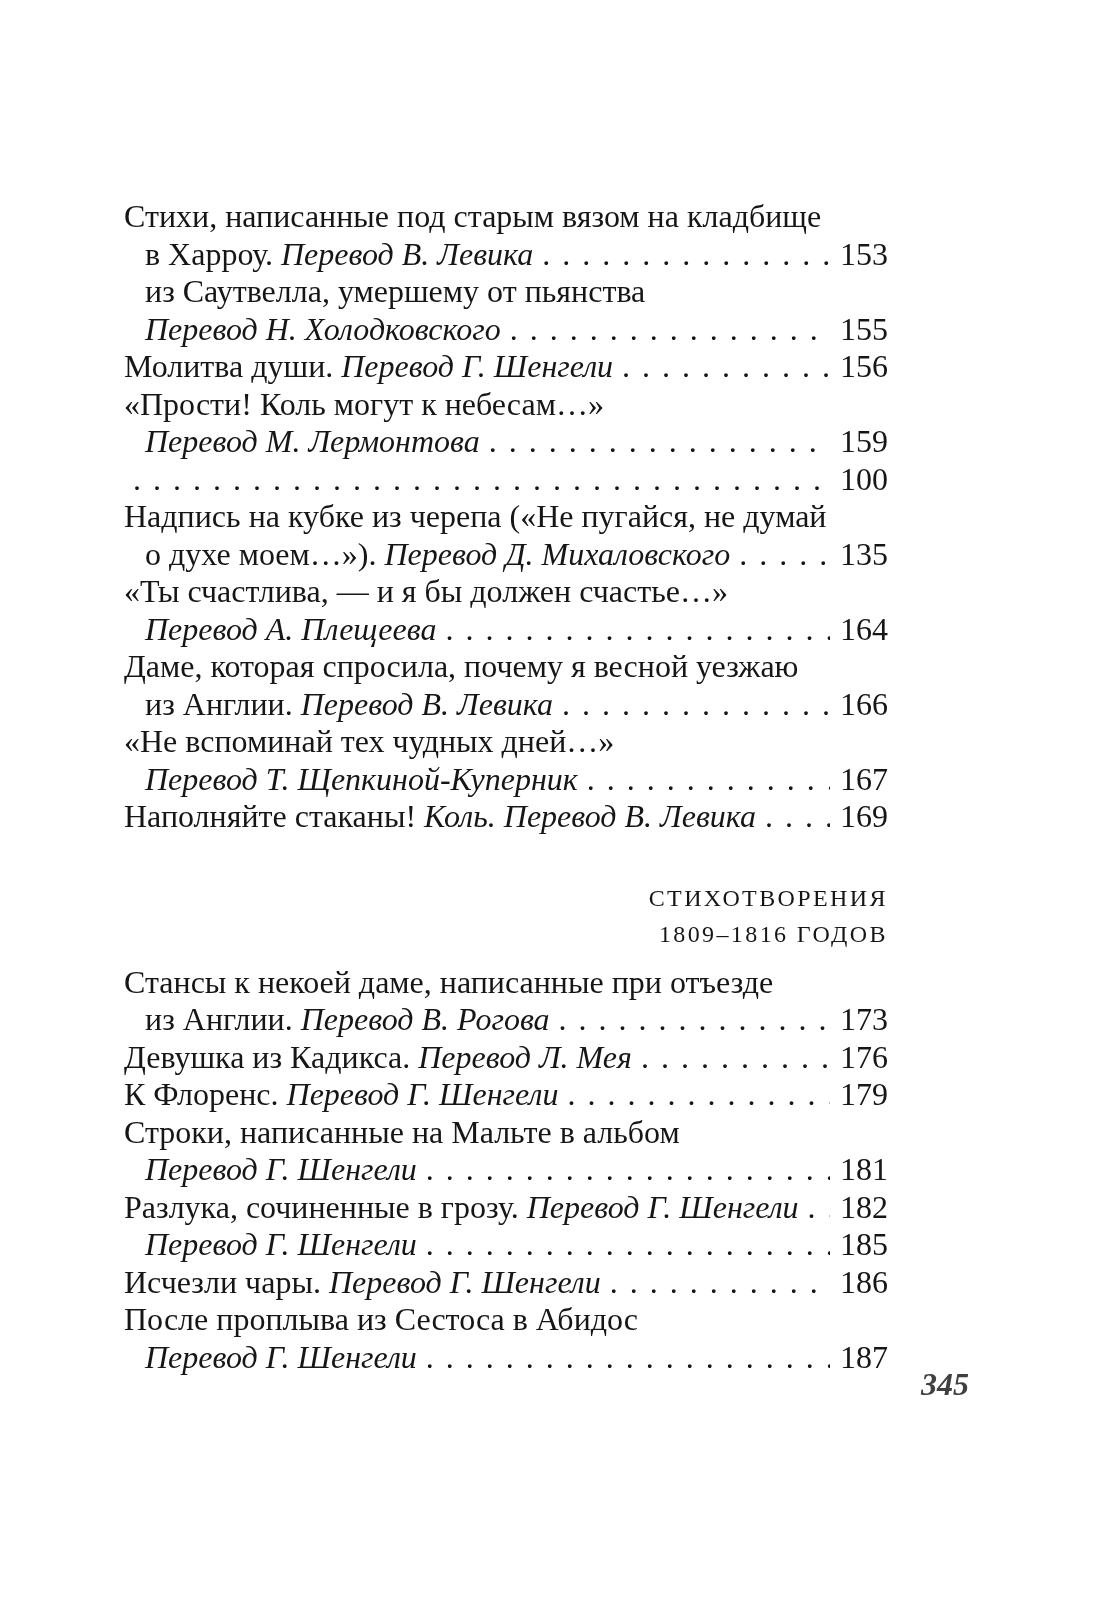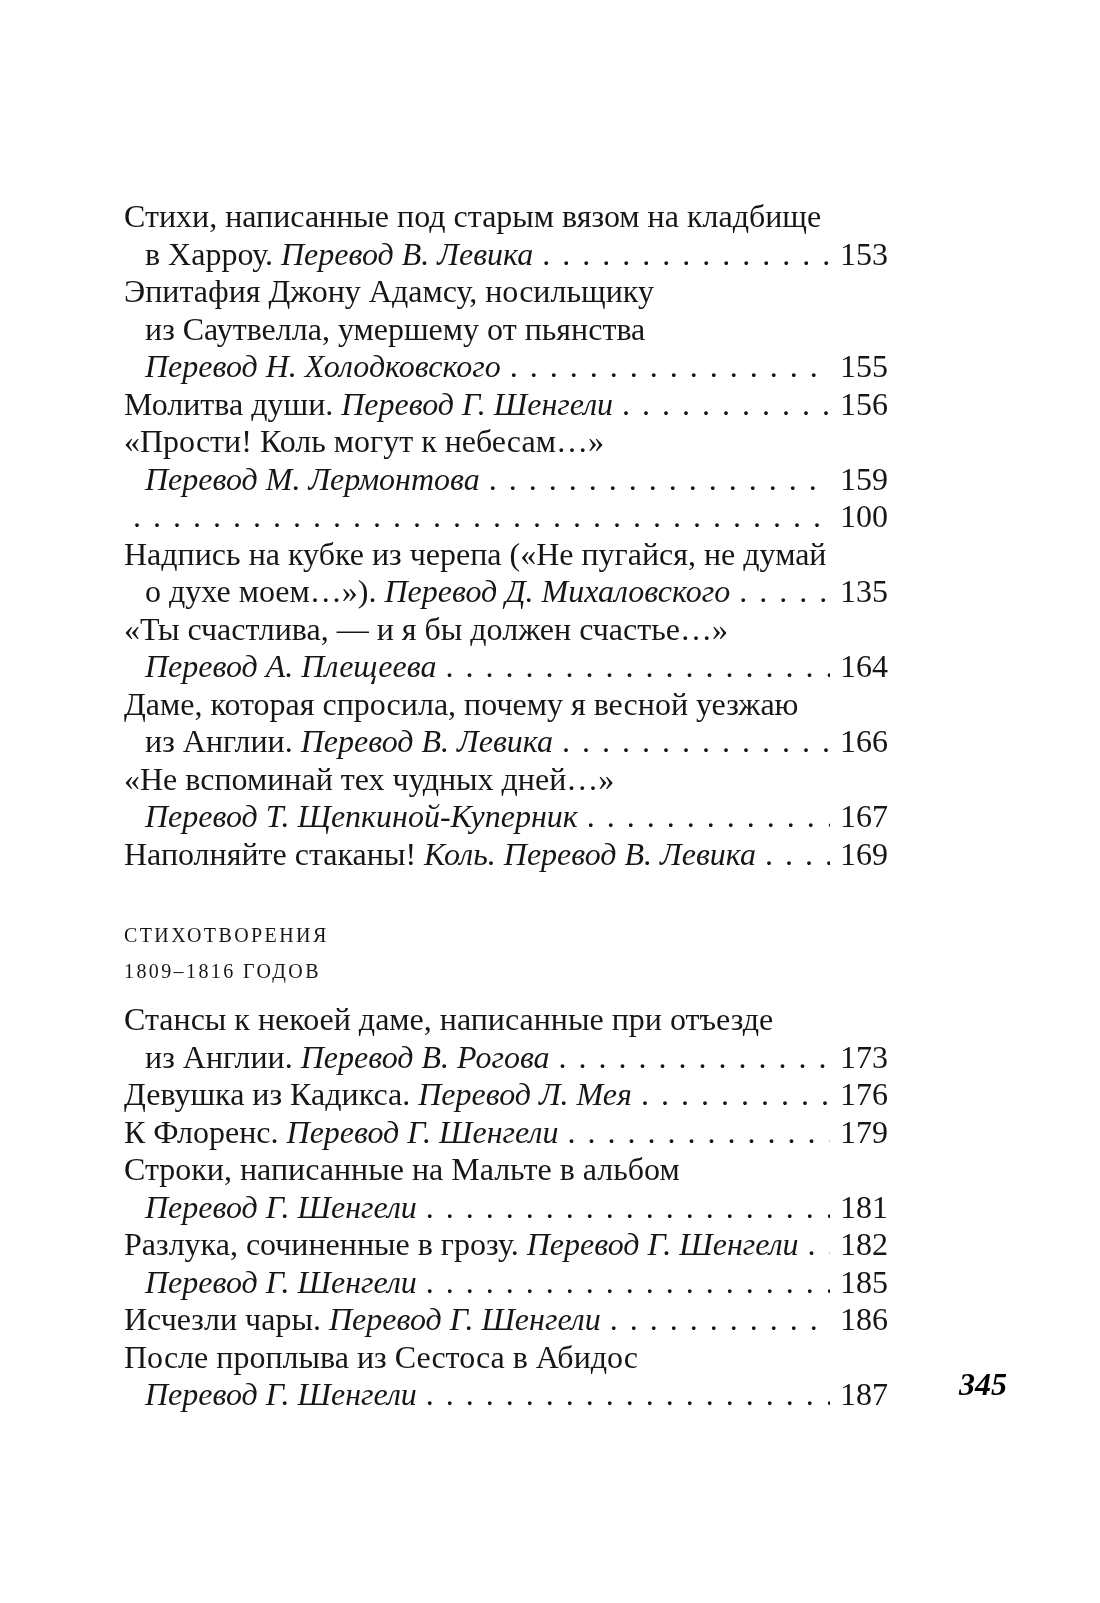--- a/index.html
+++ b/index.html
@@ -31,53 +31,49 @@
     margin: 0 10px 0 9px;
   }
   .leader::after {
     content: ". . . . . . . . . . . . . . . . . . . . . . . . . . . . . . . . . . . . . . . . . . . . . . . . . . . . . . . . . . . . ";
     letter-spacing: 2px;
   }
   .pageno { flex: 0 0 auto; }
   .heading {
     margin-top: 44px;
     margin-bottom: 12px;
-    text-align: left;
-    font-size: 20px;
+    text-align: right;
+    font-size: 24px;
     line-height: 36px;
     letter-spacing: 2.4px;
   }
   .folio {
     position: absolute;
     left: 921px; top: 1366px;
     font-size: 32px;
     line-height: 37.5px;
     font-weight: 700;
     font-style: italic;
-    color: #000000;
-    margin-left: 38px;
+    color: #404040;
   }
 </style>
 </head>
 <body>
 
 <div class="content">
 
   <div class="line">
       <span class="t"><span>Стихи, написанные под старым вязом на кладбище</span></span>
     </div>
   <div class="line indent">
       <span class="t"><span>в Харроу. </span><span class="it">Перевод В. Левика</span></span>
       <span class="leader"></span>
       <span class="pageno">153</span>
     </div>
 
-  <div class="line">
-      <span class="t"><span>Эпитафия Джону Адамсу, носильщику</span></span>
-    </div>
   <div class="line indent">
       <span class="t"><span>из Саутвелла, умершему от пьянства</span></span>
     </div>
   <div class="line indent">
       <span class="t"><span class="it">Перевод Н. Холодковского</span></span>
       <span class="leader"></span>
       <span class="pageno">155</span>
     </div>
 
   <div class="line">

